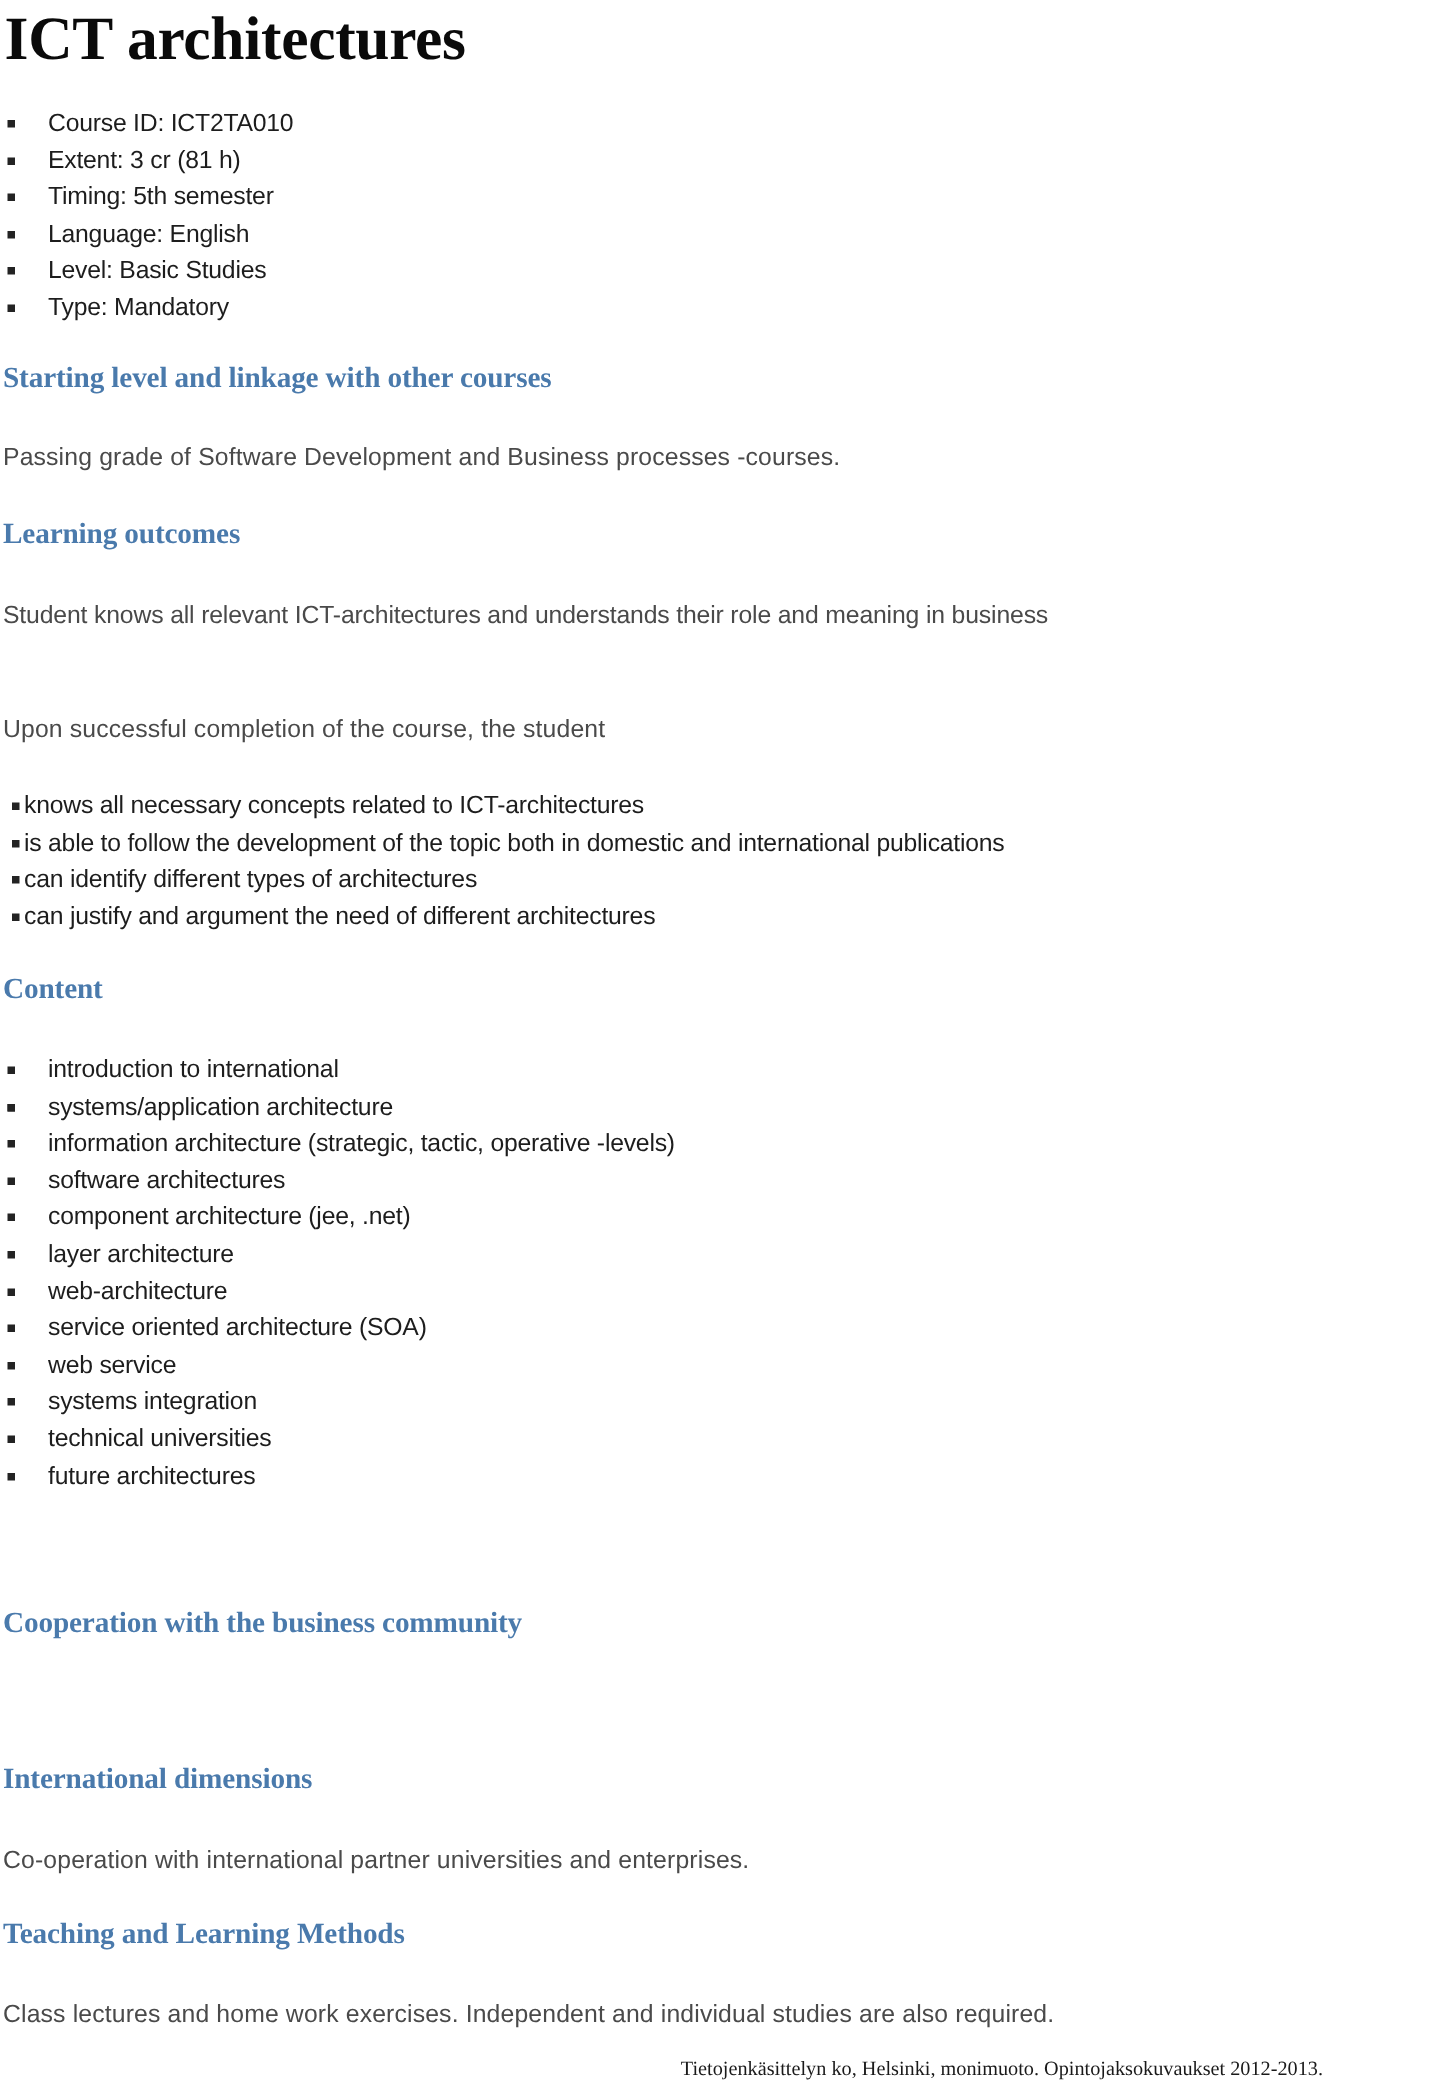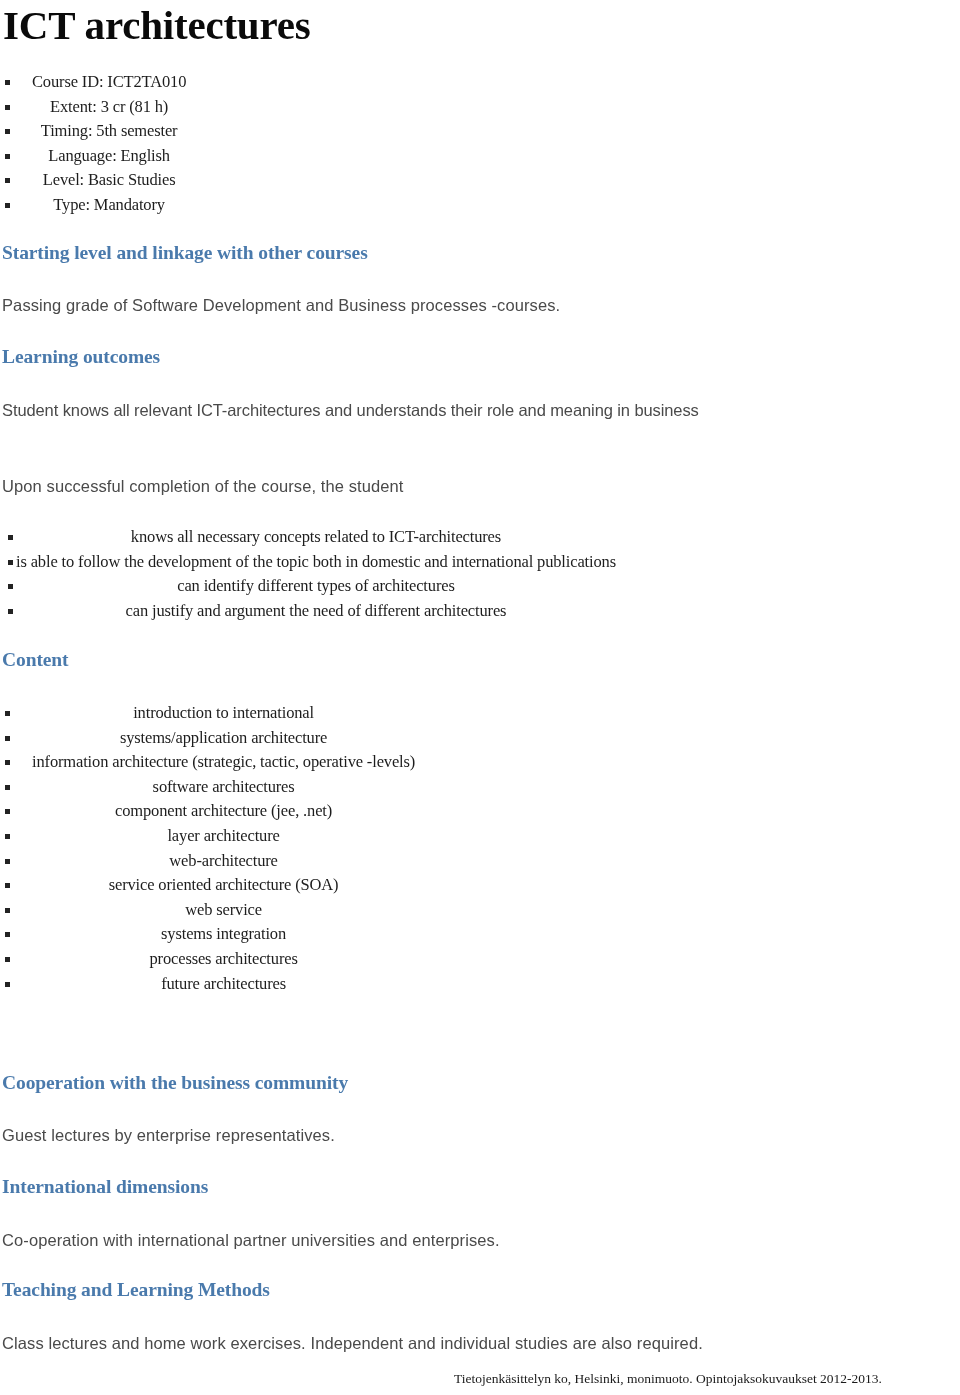--- a/index.html
+++ b/index.html
@@ -16,21 +16,20 @@
     font-family: "Liberation Sans", sans-serif;
     -webkit-font-smoothing: antialiased;
   }
 
   .page {
     position: relative;
     width: 896px;
     height: 1395px;
     box-sizing: border-box;
     padding: 0 12px 0 3px;
-    text-align: center;
   }
 
   
   .doc-title {
     font-family: "Liberation Serif", serif;
     font-weight: bold;
     font-size: 41px;
     line-height: 46px;
     color: #0a0a0a;
     letter-spacing: -0.2px;
@@ -64,21 +63,21 @@
 
   
   ul.bullets {
     list-style: none;
     margin: 0;
     padding: 0;
   }
   ul.bullets > li {
     position: relative;
     padding-left: 32px;
-    font-family: Liberation Serif, serif;
+    font-family: Liberation Sans, sans-serif;
     font-size: 16.5px;
     line-height: 24.6px;
     color: #1d1d1d;
     letter-spacing: -0.15px;
     white-space: nowrap;
   }
   ul.bullets > li .bullet-marker {
     position: absolute;
     left: 5px;
     top: 10px;
@@ -233,31 +232,30 @@
     <li>
       <span class="bullet-marker"></span>
       <span>web service</span>
     </li>
     <li>
       <span class="bullet-marker"></span>
       <span>systems integration</span>
     </li>
     <li>
       <span class="bullet-marker"></span>
-      <span>processes architectures</span>
+      <span>technical universities</span>
     </li>
     <li>
       <span class="bullet-marker"></span>
       <span>future architectures</span>
     </li>
   </ul>
 
   <h2 class="section-heading abs" id="head-cooperation">Cooperation with the business community</h2>
 
-  <p class="body-text abs" id="para-guest">Guest lectures by enterprise representatives.</p>
 
   <h2 class="section-heading abs" id="head-international">International dimensions</h2>
 
   <p class="body-text abs" id="para-cooperation">Co-operation with international partner universities and enterprises.</p>
 
   <h2 class="section-heading abs" id="head-teaching">Teaching and Learning Methods</h2>
 
   <p class="body-text abs" id="para-class">Class lectures and home work exercises. Independent and individual studies are also required.</p>
 
   <div class="footer-note">Tietojenkäsittelyn ko, Helsinki, monimuoto. Opintojaksokuvaukset 2012-2013.</div>

